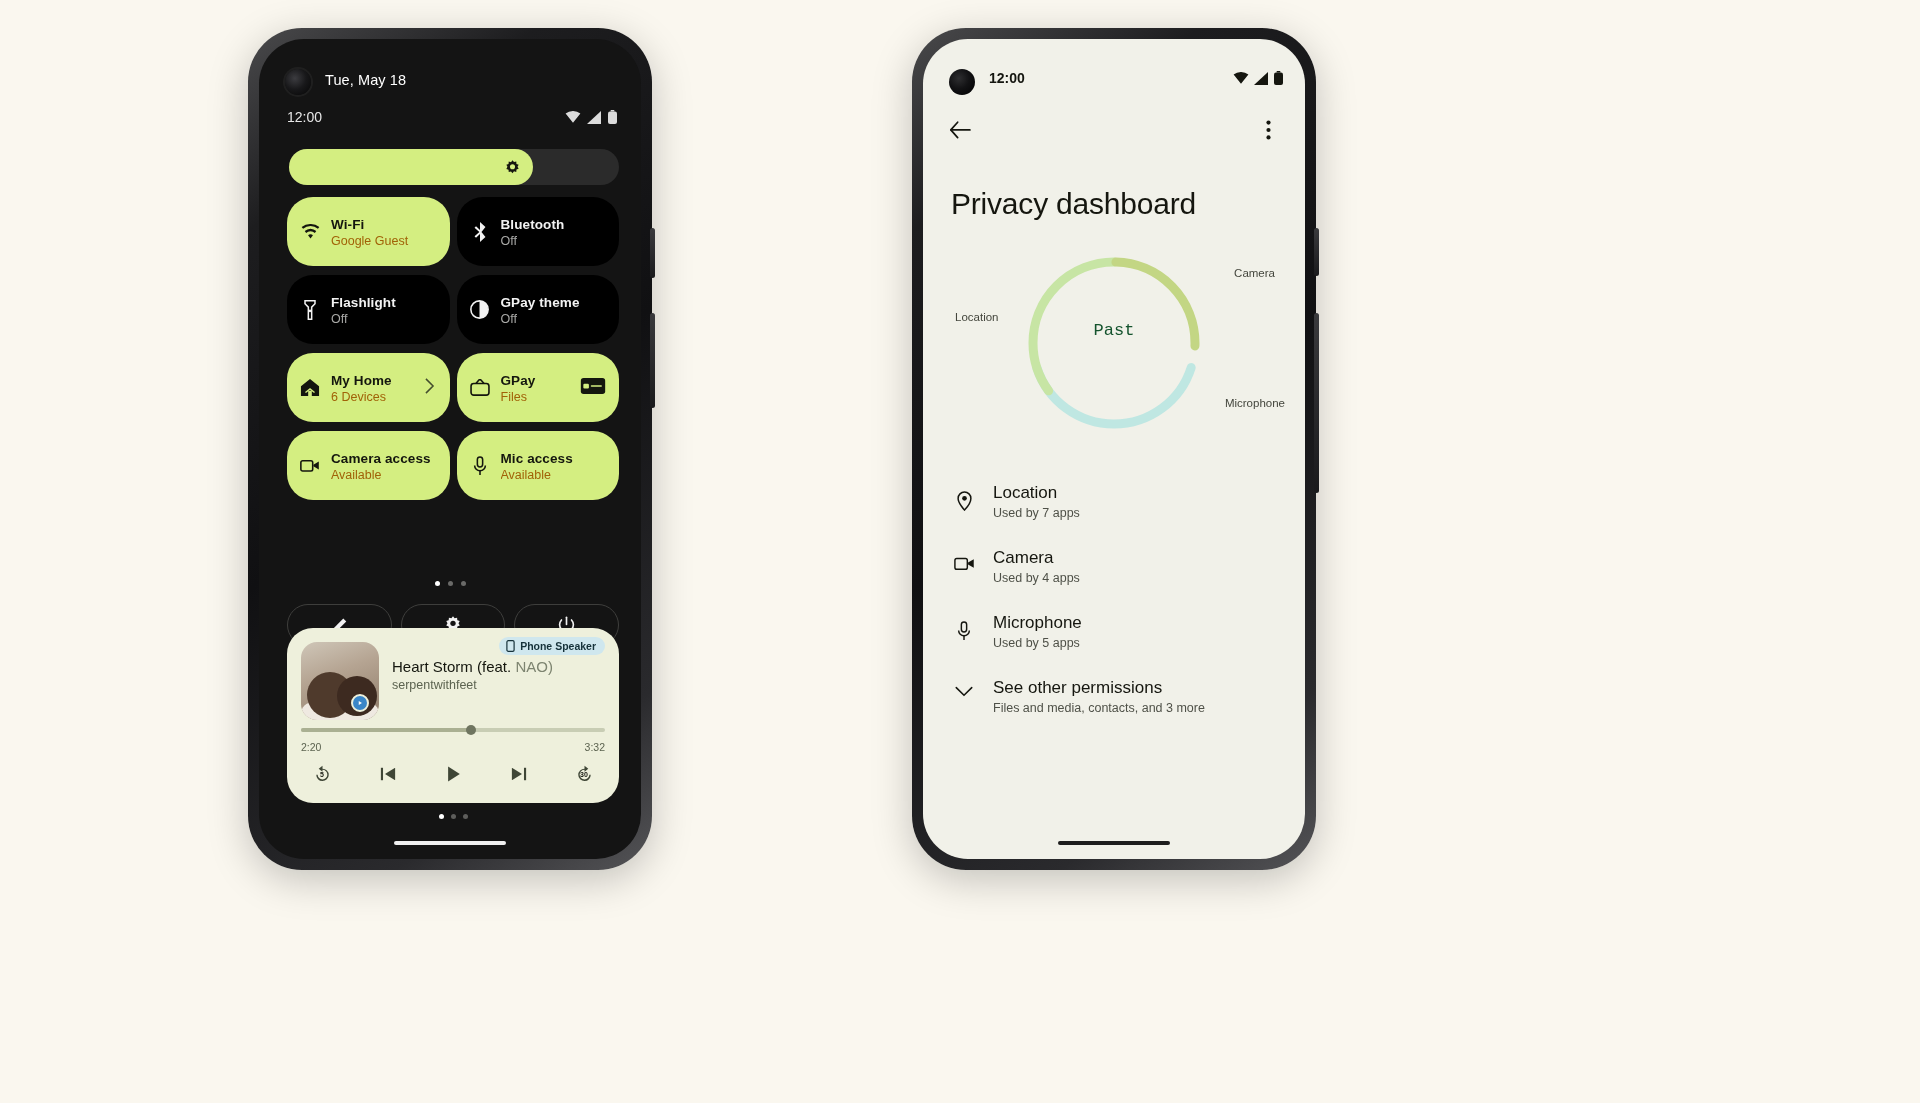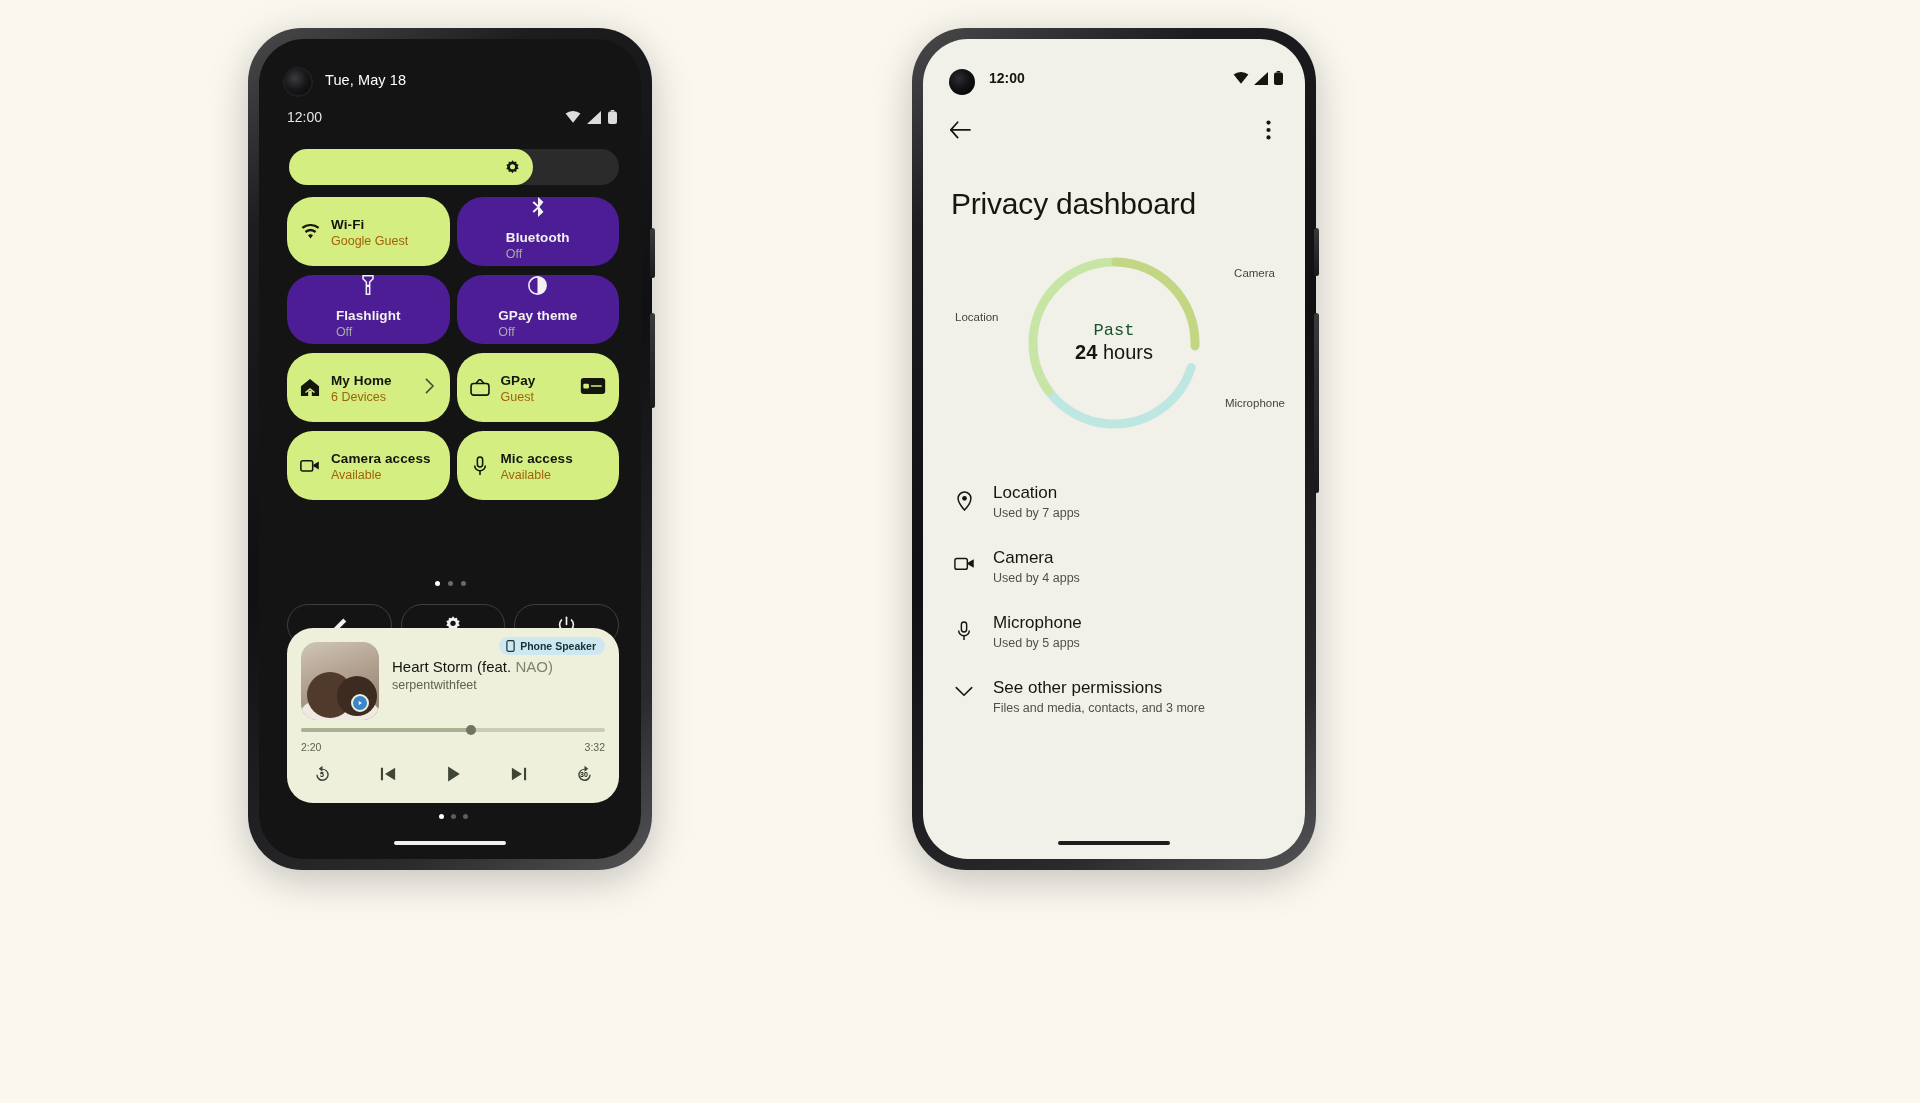--- a/index.html
+++ b/index.html
@@ -89,21 +89,21 @@
     display: grid; grid-template-columns: 1fr 1fr;
     gap: 9px 7px;
   }
   .tile {
     height: 69px; border-radius: 26px;
     display: flex; align-items: center;
     padding: 0 13px;
     gap: 11px;
   }
   .tile.on  { background: #d4ee81; color: #12130d; }
-  .tile.off { background: #4c1d95; color: #e9e9e9; flex-direction: column; }
+  .tile.off { background: #000000; color: #e9e9e9; }
   .tile-ic { width: 20px; height: 20px; flex: 0 0 20px; display: flex; align-items: center; justify-content: center; }
   .tile-txt { flex: 1 1 auto; min-width: 0; }
   .tile-title { font-size: 13.5px; font-weight: 700; letter-spacing: .1px; white-space: nowrap; overflow: hidden; text-overflow: ellipsis; }
   .tile.on .tile-title { color: #14160e; }
   .tile.off .tile-title { color: #f2f2f2; }
   .tile-sub { font-size: 12.5px; margin-top: 1px; white-space: nowrap; overflow: hidden; text-overflow: ellipsis; }
   .tile.on .tile-sub { color: #a16207; }
   .tile.off .tile-sub { color: #a8a8a6; }
   .tile-chev { flex: 0 0 14px; opacity: .85; }
   .tile-trail { flex: 0 0 auto; }
@@ -343,21 +343,21 @@
 
         <div class="tile on">
           <span class="tile-ic">
             <svg width="20" height="17" viewBox="0 0 22 19">
                 <rect x="1" y="5" width="20" height="13" rx="3" fill="none" stroke="#14160e" stroke-width="1.8"></rect>
                 <path d="M6.5 5 9.5 1.4a2 2 0 0 1 2.8 0L15.5 5" fill="none" stroke="#14160e" stroke-width="1.8"></path>
               </svg>
           </span>
           <span class="tile-txt">
             <span class="tile-title">GPay</span>
-            <span class="tile-sub" style="display:block">Guest</span>
+            <span class="tile-sub" style="display:block">Files</span>
           </span>
           <span class="tile-trail">
             <svg width="26" height="18" viewBox="0 0 28 19">
                 <rect x=".9" y=".9" width="26.2" height="17.2" rx="3" fill="#14160e"></rect>
                 <rect x="3.6" y="7.2" width="6" height="5" rx="1.2" fill="#d4ee81"></rect>
                 <rect x="11.6" y="8.6" width="12" height="1.6" rx=".8" fill="#d4ee81"></rect>
               </svg>
           </span>
         </div>
 
@@ -544,24 +544,20 @@
 
           <circle cx="191" cy="104" r="81" fill="none" stroke="#bfe7e2" stroke-width="9" stroke-linecap="round" stroke-dasharray="204 305" stroke-dashoffset="-152" transform="rotate(-90 191 104)"></circle>
 
           <circle cx="191" cy="104" r="81" fill="none" stroke="#c7e5a4" stroke-width="9" stroke-linecap="round" stroke-dasharray="178 331" stroke-dashoffset="-330" transform="rotate(-90 191 104)"></circle>
 
           <circle cx="191" cy="104" r="81" fill="none" stroke="#c3d684" stroke-width="9" stroke-linecap="round" stroke-dasharray="128 381" stroke-dashoffset="-2" transform="rotate(-90 191 104)"></circle>
         </svg>
 
         <div class="chart-center">
           <div class="chart-past">Past</div>
-          <div class="chart-24">
-            <span class="num">24</span>
-            <span class="unit">hours</span>
-          </div>
         </div>
 
         <div class="chart-label lbl-location">Location</div>
         <div class="chart-label lbl-camera">Camera</div>
         <div class="chart-label lbl-mic">Microphone</div>
       </div>
 
       <div class="pd-list">
 
         <div class="pd-item">

